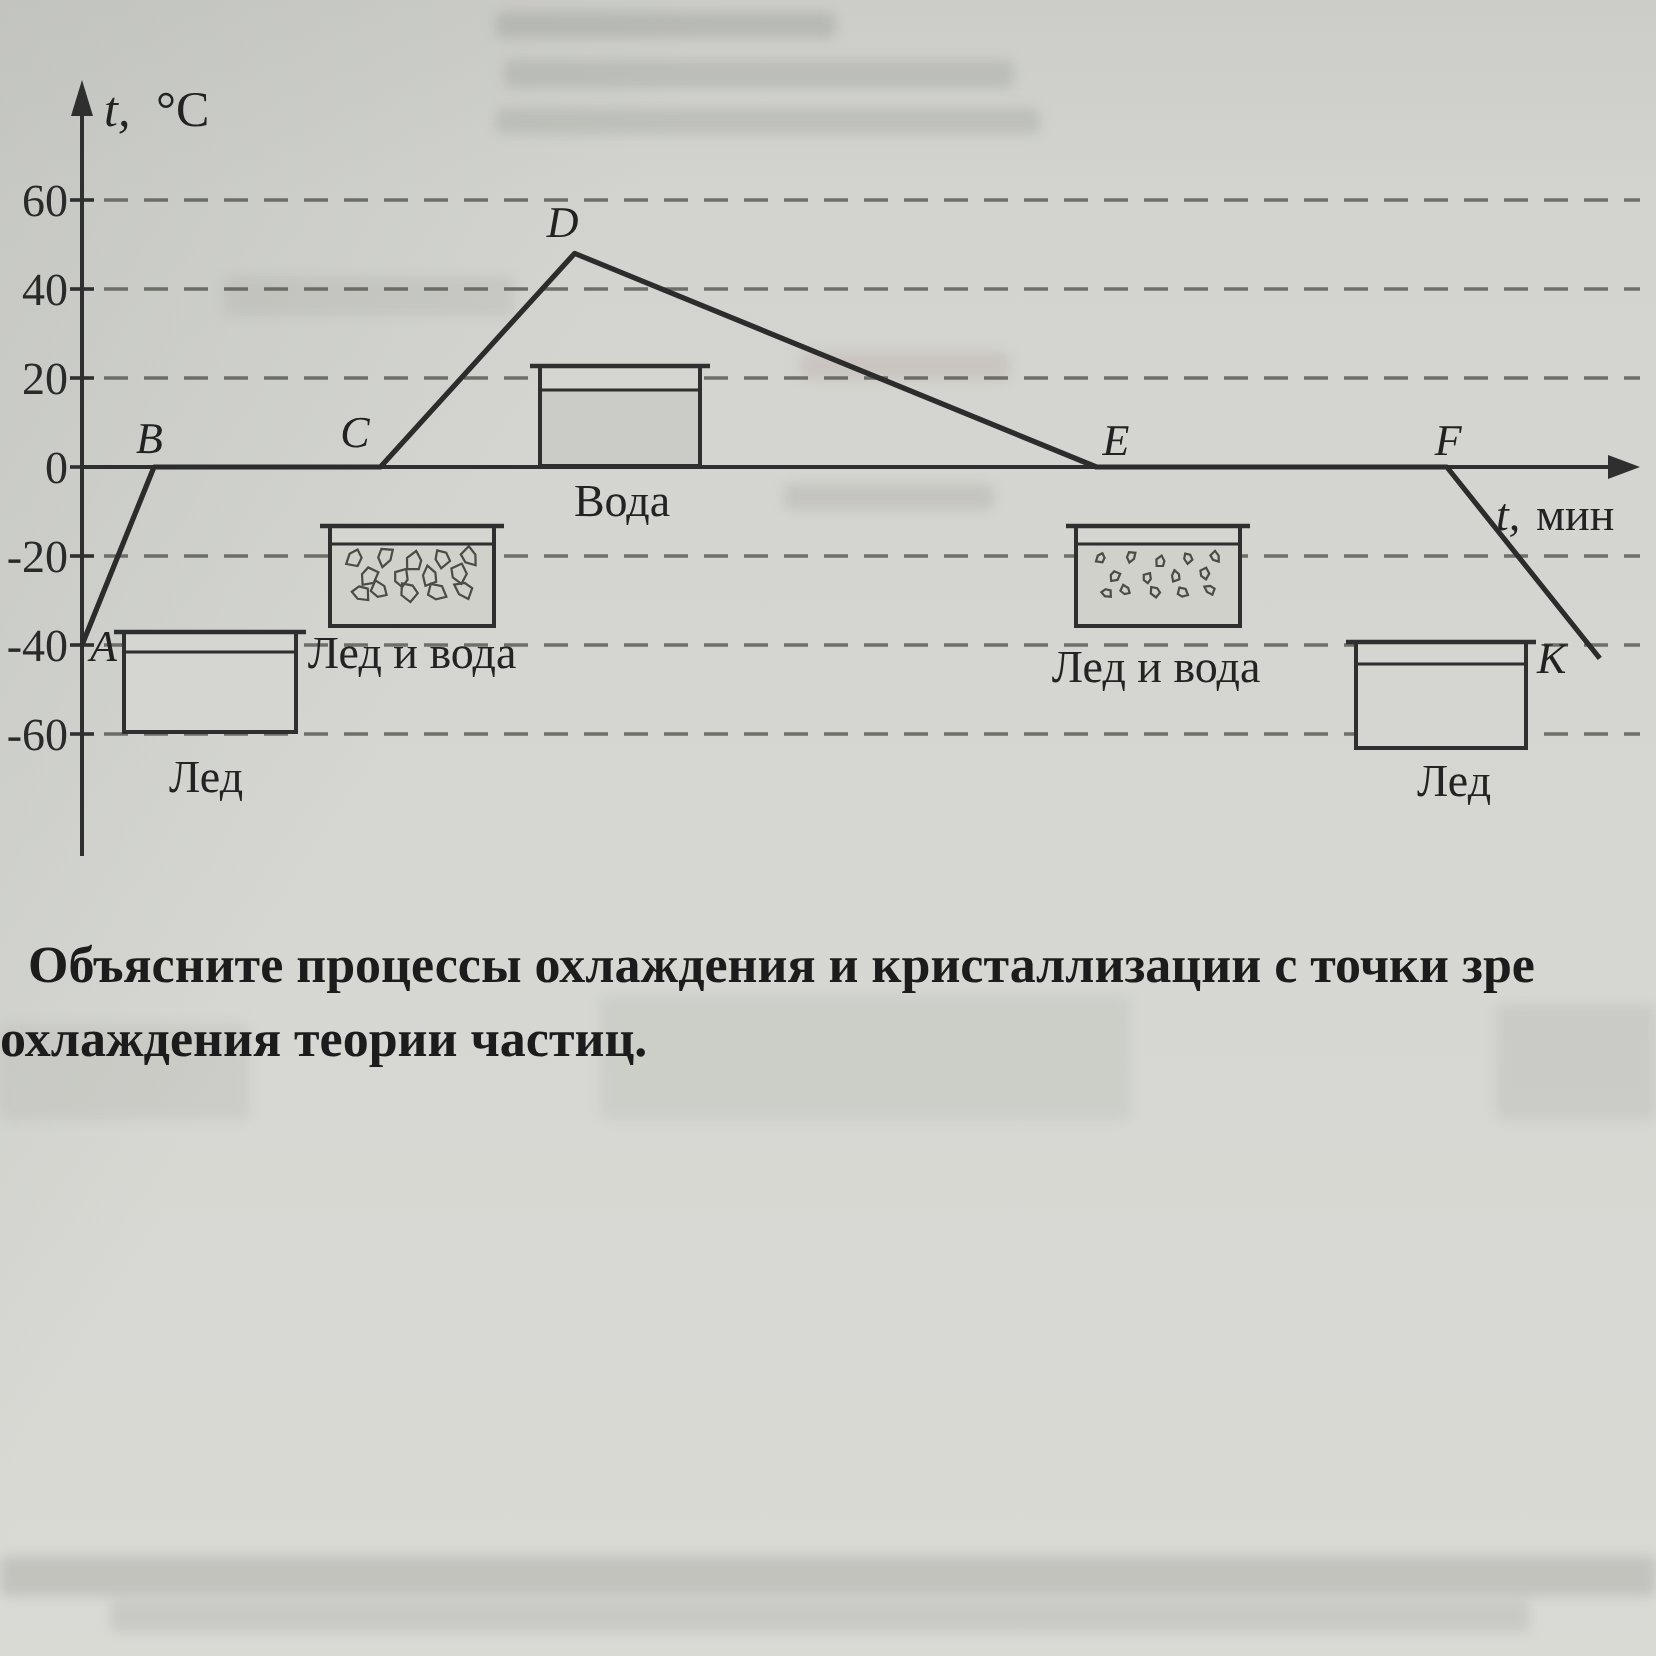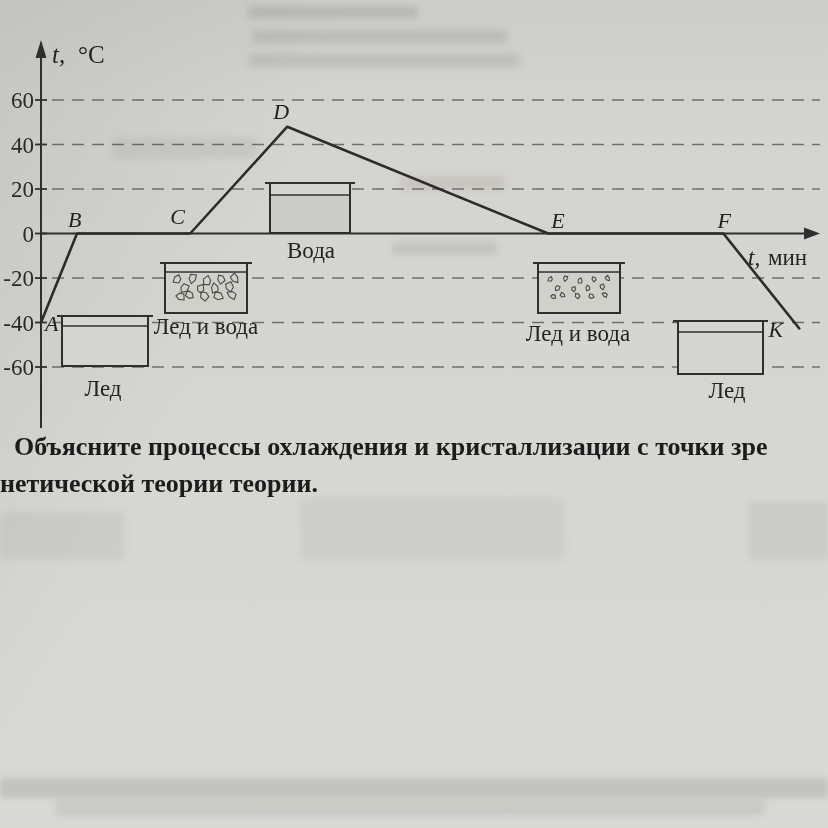--- a/index.html
+++ b/index.html
@@ -7,21 +7,21 @@
        font-family:"Liberation Serif", serif;}
   .page{position:relative;width:828px;height:828px;overflow:hidden;
         background:
           linear-gradient(115deg, rgba(186,188,184,.55) 0%, rgba(186,188,184,0) 30%),
           linear-gradient(180deg, #cccdc9 0%, #d3d4cf 12%, #d6d7d2 55%, #d9dad4 100%);}
   .sm{position:absolute;filter:blur(3px);border-radius:4px;pointer-events:none;}
   svg text{font-family:"Liberation Serif", serif;}
   .task{position:absolute;left:0;top:428px;width:828px;overflow:hidden;
         color:#1c1c1c;font-weight:bold;font-size:26px;line-height:37px;
         white-space:nowrap;}
-  .task .l1{padding-left:14px;}
+  .task .l1{padding-left:14px;margin-top:36px;}
   .task .l2{padding-left:0px;}
 </style>
 </head>
 <body>
 
 <div class="page">
 
   <div class="sm" style="left:248px;top:6px;width:170px;height:13px;background:rgba(140,142,138,.32);"></div>
   <div class="sm" style="left:252px;top:30px;width:255px;height:14px;background:rgba(140,142,138,.28);"></div>
   <div class="sm" style="left:248px;top:54px;width:272px;height:13px;background:rgba(145,147,140,.28);"></div>
@@ -146,16 +146,16 @@
       <text x="103" y="396" font-size="23" text-anchor="middle" fill="#232323">Лед</text>
       <text x="206" y="334" font-size="23" text-anchor="middle" fill="#232323">Лед и вода</text>
       <text x="311" y="258" font-size="23" text-anchor="middle" fill="#232323">Вода</text>
       <text x="578" y="341" font-size="23" text-anchor="middle" fill="#232323">Лед и вода</text>
       <text x="727" y="398" font-size="23" text-anchor="middle" fill="#232323">Лед</text>
     </g>
   </svg>
 
   <div class="task">
     <div class="l1">Объясните процессы охлаждения и кристаллизации с точки зре</div>
-    <div class="l2">нетической теории теории.</div>
+    <div class="l2">охлаждения теории частиц.</div>
   </div>
 
 </div>
 
 </body></html>

